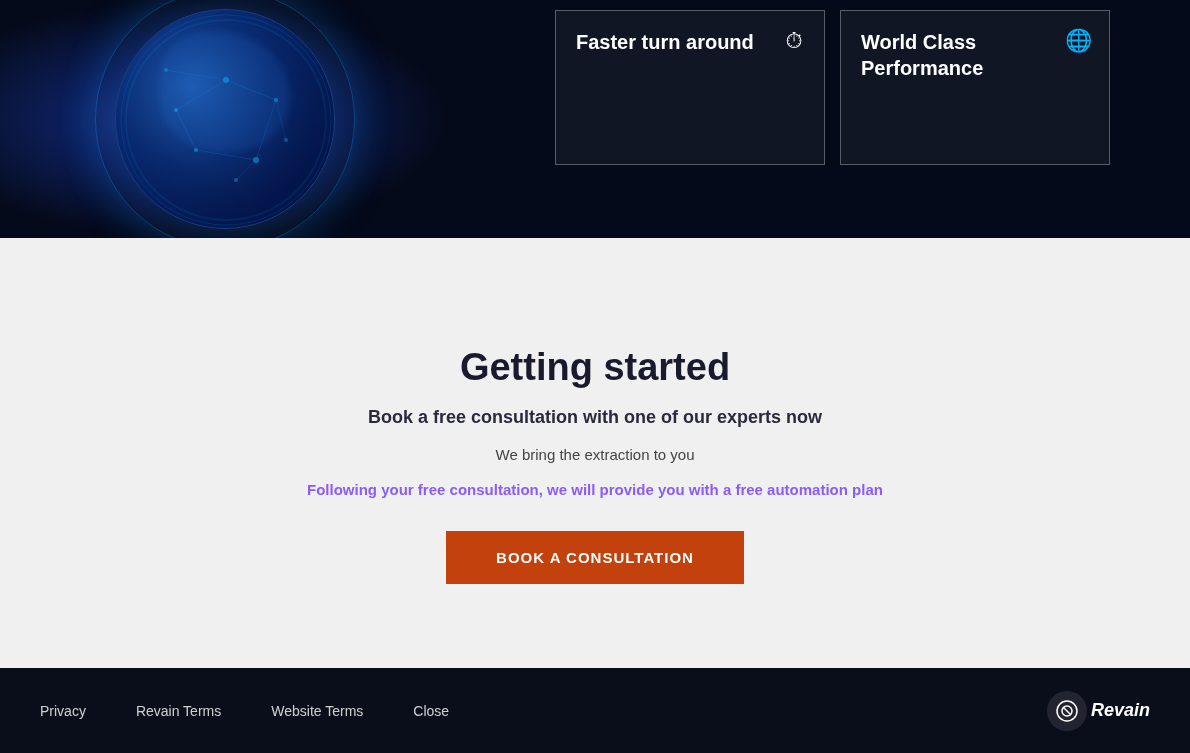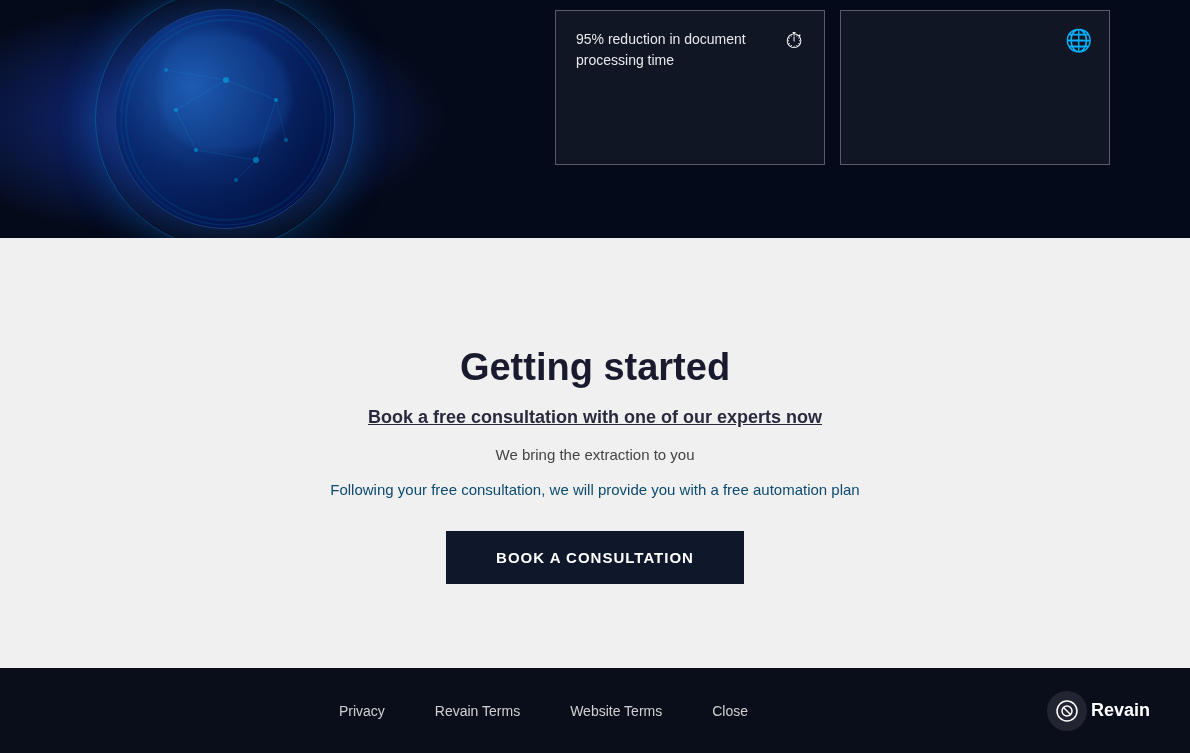--- a/index.html
+++ b/index.html
@@ -125,39 +125,39 @@
       color: #1a1a2e;
       text-align: center;
       margin-top: 24px;
     }
 
     .consultation-subtitle {
       font-size: 18px;
       font-weight: bold;
       color: #2a2a3e;
       text-align: center;
-      text-decoration: underline;
     }
 
     .expertise-text {
       font-size: 15px;
       color: #444;
       text-align: center;
     }
 
     .plan-text {
       font-size: 15px;
-      color: #0c4a6e;
-      text-align: center;
+      color: #8b5cf6;
+      text-align: center;
+      font-weight: bold;
     }
 
     .book-btn {
       margin-top: 15px;
       padding: 18px 50px;
-      background: #0f172a;
+      background: #c2410c;
       color: white;
       font-size: 15px;
       font-weight: bold;
       letter-spacing: 1px;
       border: none;
       cursor: pointer;
       text-transform: uppercase;
     }
 
     
@@ -168,35 +168,35 @@
       display: flex;
       align-items: center;
       justify-content: space-between;
       padding: 0 40px;
     }
 
     .footer-links {
       display: flex;
       gap: 50px;
       flex: 1;
-      justify-content: center;
     }
 
     .footer-link {
       color: rgba(255,255,255,0.8);
       font-size: 14px;
       text-decoration: none;
       cursor: pointer;
     }
 
     .footer-logo {
       display: flex;
       align-items: center;
       gap: 4px;
       color: white;
+      font-style: italic;
     }
 
     .footer-logo-icon {
       width: 40px;
       height: 40px;
       background: rgba(255,255,255,0.1);
       border-radius: 50%;
       display: flex;
       align-items: center;
       justify-content: center;
@@ -239,25 +239,26 @@
         <circle cx="110" cy="110" r="105" fill="none" stroke="rgba(0,150,255,0.3)" stroke-width="1"></circle>
         <circle cx="110" cy="110" r="100" fill="none" stroke="rgba(0,200,255,0.15)" stroke-width="2"></circle>
       </svg>
     </div>
   </div>
 
   <div class="cards-area">
 
     <div class="feature-card">
       <div class="card-icon">⏱</div>
-      <div class="card-desc">95% reduction in document processing time</div>
+      <div class="card-title">Faster turn around</div>
     </div>
 
     <div class="feature-card">
       <div class="card-icon">🌐</div>
+      <div class="card-title">World Class Performance</div>
     </div>
   </div>
 </section>
 
 <section class="middle-section">
   <h1 class="getting-started-title">Getting started</h1>
   <p class="consultation-subtitle">Book a free consultation with one of our experts now</p>
   <p class="expertise-text">We bring the extraction to you</p>
   <p class="plan-text">Following your free consultation, we will provide you with a free automation plan</p>
   <button class="book-btn">BOOK A CONSULTATION</button>

